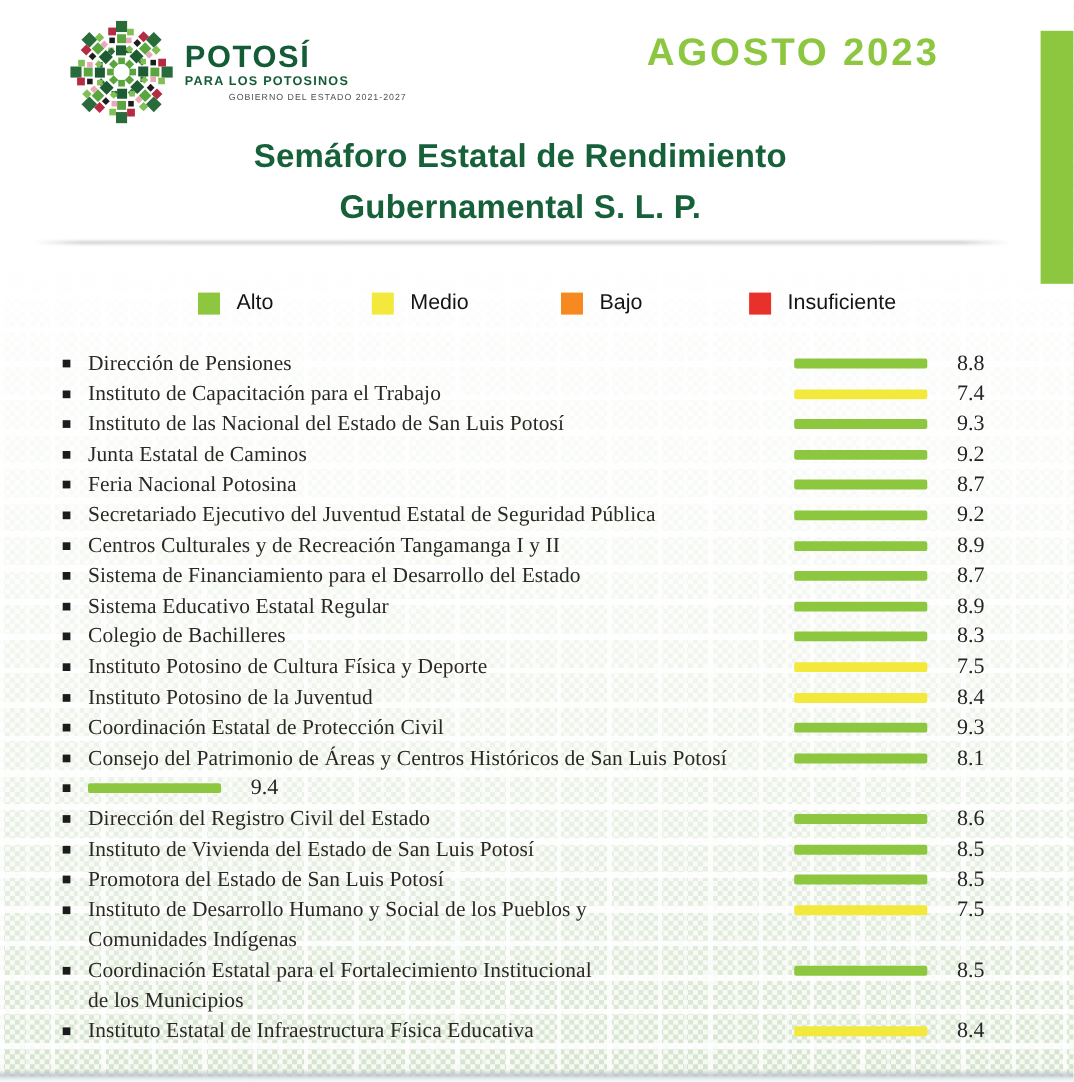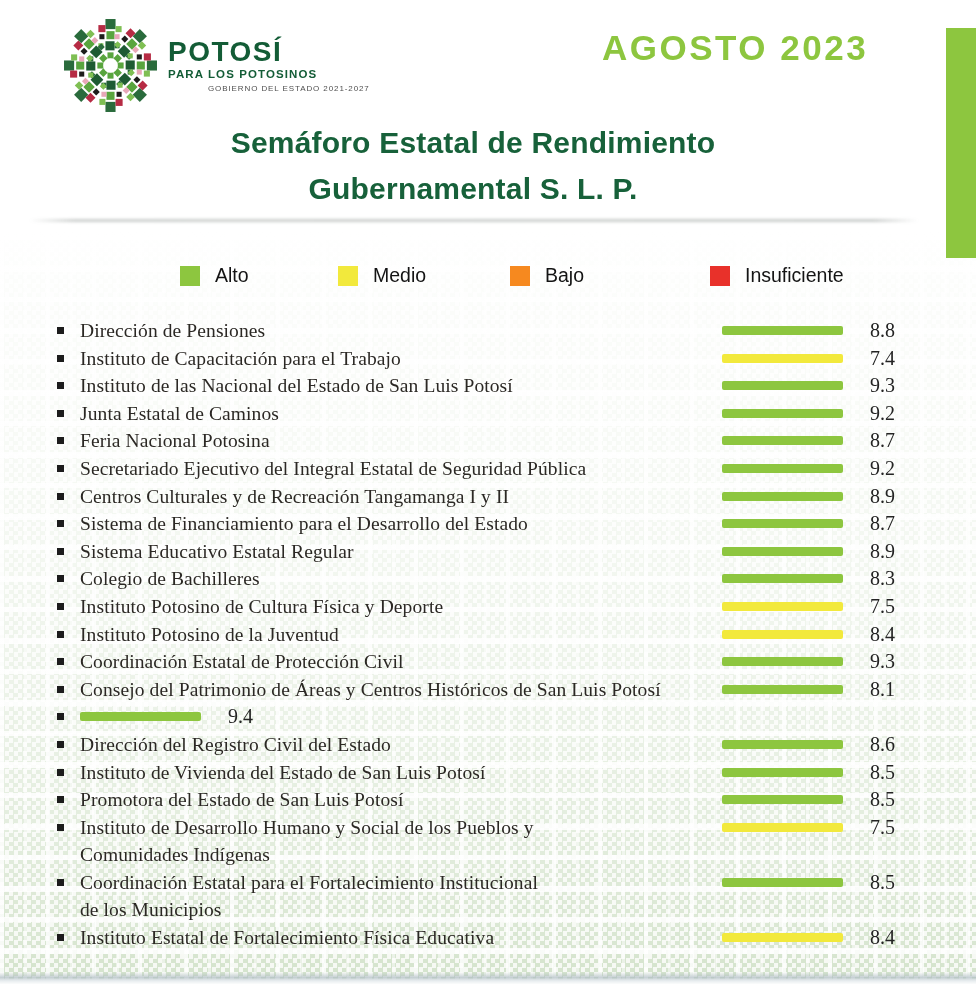--- a/index.html
+++ b/index.html
@@ -44,21 +44,21 @@
     letter-spacing:1.5px; line-height:28px;
   }
   .logo-tagline {
     font-size:11.5px; font-weight:bold; color:#135c36;
     letter-spacing:1.1px; margin-top:2px;
   }
   .logo-subtitle {
     font-size:8px; color:#4f4f4f; letter-spacing:0.9px; margin-top:4px;margin-left:40px;
   }
   .month-label {
-    position:absolute; left:602px; top:28px;
+    position:absolute; left:588px; top:28px;
     font-size:35px; font-weight:bold; letter-spacing:2.5px;
     color:#8dc63f; white-space:nowrap;
   }
   .accent-bar {
     position:absolute; right:0; top:28px; width:30px; height:230px;
     background:#8dc63f;
   }
   .page-title {
     position:absolute; left:0; top:120px; width:946px; margin:0;
     text-align:center; font-size:30px; font-weight:bold;
@@ -158,21 +158,21 @@
     <span class="legend-label">Alto</span>
   </div>
   <div class="legend-item" style="left:338px">
     <span class="legend-swatch" style="background: rgb(242, 233, 60);"></span>
     <span class="legend-label">Medio</span>
   </div>
   <div class="legend-item" style="left:510px">
     <span class="legend-swatch" style="background: rgb(246, 137, 31);"></span>
     <span class="legend-label">Bajo</span>
   </div>
-  <div class="legend-item" style="left:710px">
+  <div class="legend-item" style="left:681px">
     <span class="legend-swatch" style="background: rgb(232, 49, 42);"></span>
     <span class="legend-label">Insuficiente</span>
   </div>
 
   <div class="list">
       <div class="row">
         <span class="bullet"></span>
         <div class="name">Dirección de Pensiones</div>
         <div class="bar-cell">
           <div class="bar" style="background: rgb(141, 198, 63);"></div>
@@ -206,21 +206,21 @@
       <div class="row">
         <span class="bullet"></span>
         <div class="name">Feria Nacional Potosina</div>
         <div class="bar-cell">
           <div class="bar" style="background: rgb(141, 198, 63);"></div>
         </div>
         <div class="score">8.7</div>
       </div>
       <div class="row">
         <span class="bullet"></span>
-        <div class="name">Secretariado Ejecutivo del Integral Estatal de Seguridad Pública</div>
+        <div class="name">Secretariado Ejecutivo del Juventud Estatal de Seguridad Pública</div>
         <div class="bar-cell">
           <div class="bar" style="background: rgb(141, 198, 63);"></div>
         </div>
         <div class="score">9.2</div>
       </div>
       <div class="row">
         <span class="bullet"></span>
         <div class="name">Centros Culturales y de Recreación Tangamanga I y II</div>
         <div class="bar-cell">
           <div class="bar" style="background: rgb(141, 198, 63);"></div>
@@ -325,21 +325,21 @@
       <div class="row">
         <span class="bullet"></span>
         <div class="name">Coordinación Estatal para el Fortalecimiento Institucional<div>de los Municipios</div></div>
         <div class="bar-cell">
           <div class="bar" style="background: rgb(141, 198, 63);"></div>
         </div>
         <div class="score">8.5</div>
       </div>
       <div class="row">
         <span class="bullet"></span>
-        <div class="name">Instituto Estatal de Fortalecimiento Física Educativa</div>
+        <div class="name">Instituto Estatal de Infraestructura Física Educativa</div>
         <div class="bar-cell">
           <div class="bar" style="background: rgb(242, 233, 60);"></div>
         </div>
         <div class="score">8.4</div>
       </div>
     </div>
 
   <div class="bottom-strip"></div>
 </div>
 

